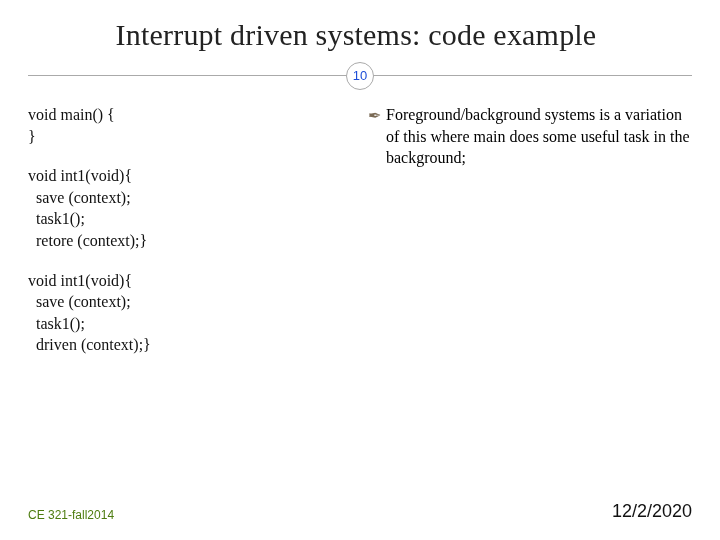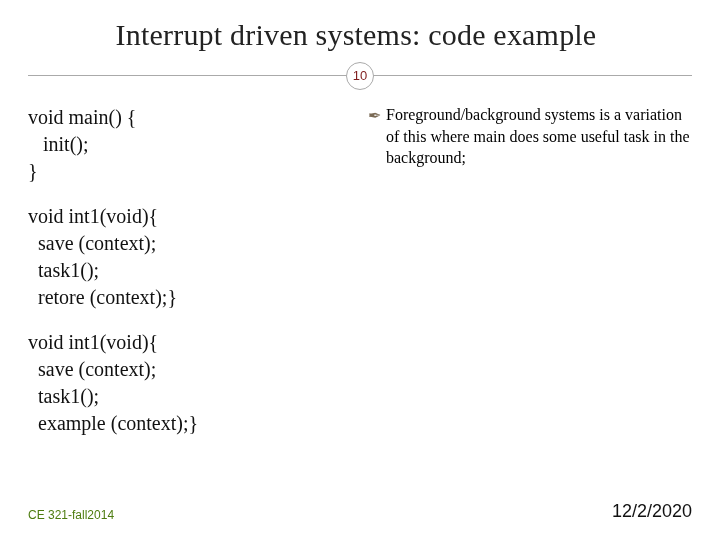--- a/index.html
+++ b/index.html
@@ -45,39 +45,39 @@
     transform: translateX(-50%);
     width: 26px;
     height: 26px;
     border: 1px solid #aaa;
     border-radius: 50%;
     background: #fff;
     font-family: Arial, sans-serif;
     font-size: 13px;
     line-height: 26px;
     text-align: center;
-    color: #7f1d1d;
+    color: #1d4ed8;
   }
   .columns {
     display: flex;
     padding: 6px 28px 0 28px;
   }
   .col {
     width: 50%;
     box-sizing: border-box;
   }
   .col-left {
     padding-right: 10px;
   }
   .col-right {
     padding-left: 8px;
   }
   .code-block {
     font-family: Georgia, "Times New Roman", serif;
-    font-size: 20px;
+    font-size: 16px;
     line-height: 1.35;
     color: #111;
   }
   .code-block .line {
     white-space: pre;
   }
   .code-block + .code-block {
     margin-top: 18px;
   }
   .bullet {
@@ -124,36 +124,35 @@
     <div class="rule"></div>
     <div class="badge">10</div>
   </div>
 
   <div class="columns">
 
     <div class="col col-left">
 
       <div class="code-block">
         <div class="line">void main() {</div>
-        <div class="line">   init();</div>
         <div class="line">}</div>
       </div>
 
       <div class="code-block">
         <div class="line">void int1(void){</div>
         <div class="line">  save (context);</div>
         <div class="line">  task1();</div>
         <div class="line">  retore (context);}</div>
       </div>
 
       <div class="code-block">
         <div class="line">void int1(void){</div>
         <div class="line">  save (context);</div>
         <div class="line">  task1();</div>
-        <div class="line">  example (context);}</div>
+        <div class="line">  driven (context);}</div>
       </div>
 
     </div>
 
     <div class="col col-right">
       <div class="bullet">
         <div class="marker">✒</div>
         <div class="text">Foreground/background systems is a variation of this where main does some useful task in the background;</div>
       </div>
     </div>

